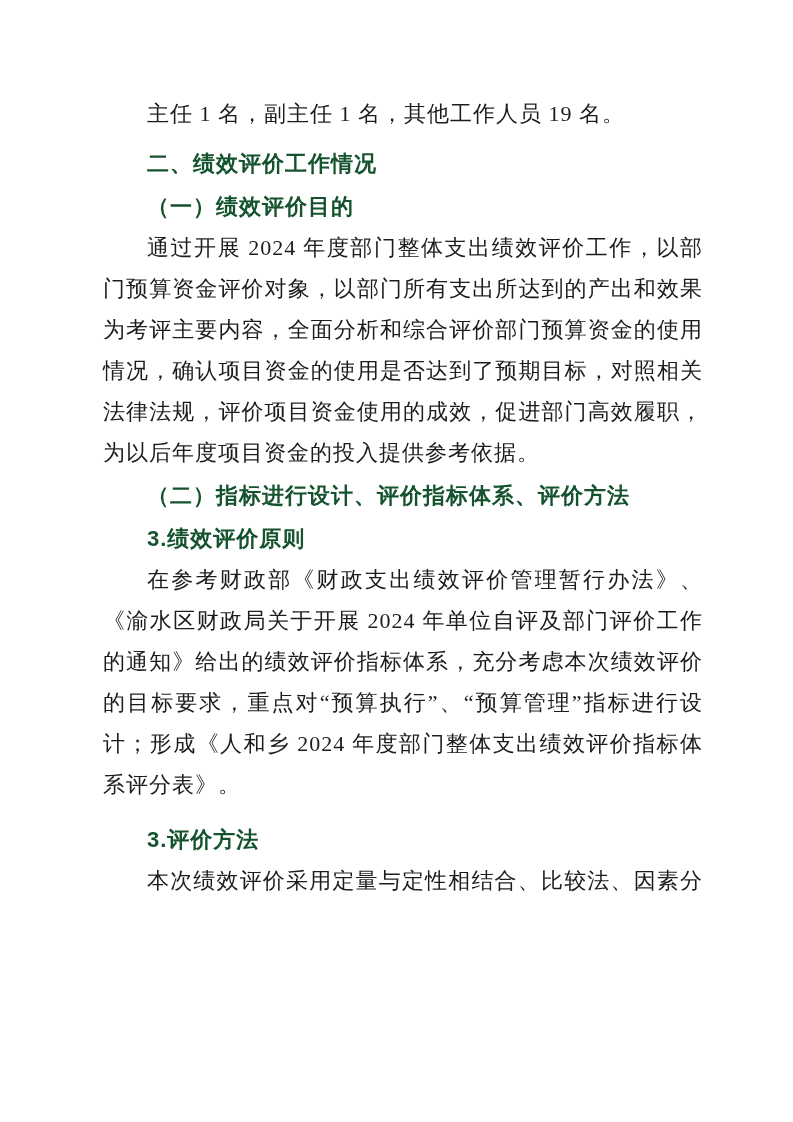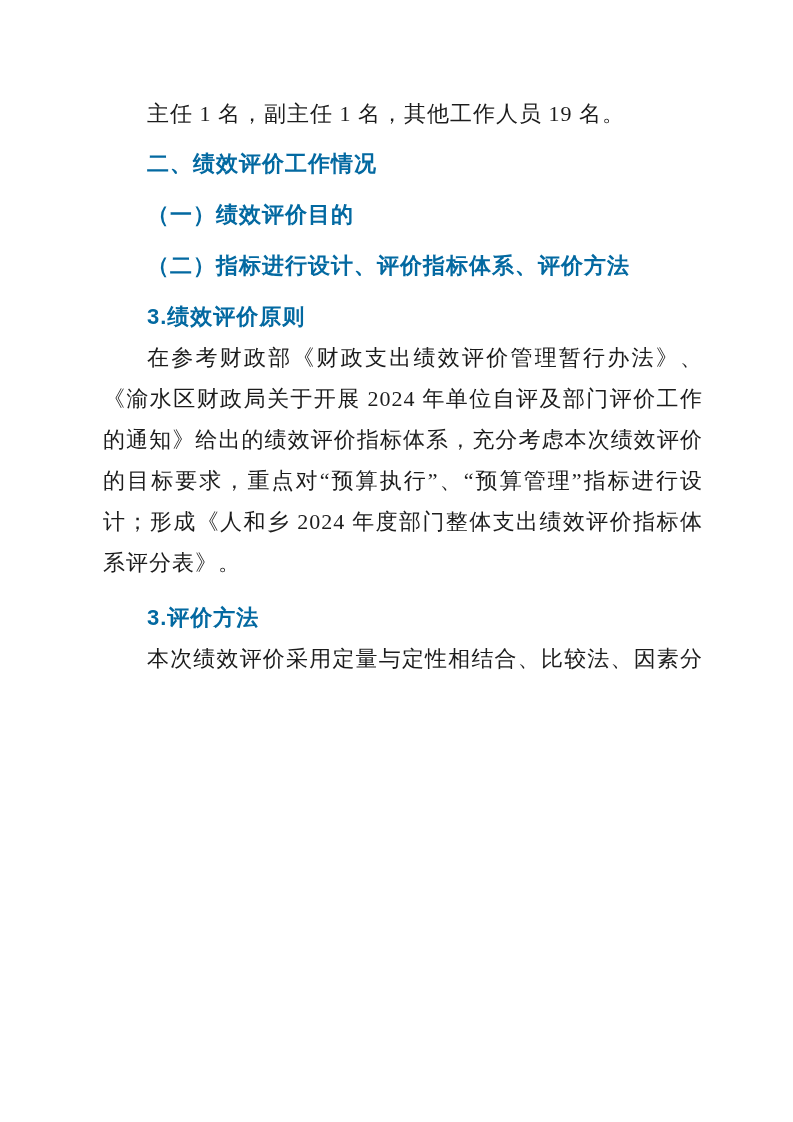--- a/index.html
+++ b/index.html
@@ -25,24 +25,24 @@
     letter-spacing: 1px;
     text-indent: 2em;
   }
   .para {
     text-align: justify;
     font-weight: 400;
   }
   .hd {
     font-family: "Liberation Sans", "DejaVu Sans", sans-serif;
     font-weight: 700;
-    color: #0369a1;
+    color: #14532d;
   }
   .mt9 { margin-top: 9px; }
-  .mt2 { margin-top: 10px; }
+  .mt2 { margin-top: 2px; }
   .mt5 { margin-top: 5px; }
   .mt6 { margin-top: 14px; }
   .cont { text-align-last: justify; font-family: Liberation Serif, serif; }
   .footer {
     position: absolute;
     top: 1046px;
     left: 0;
     width: 100%;
     text-align: center;
     font-size: 19px;
@@ -53,20 +53,21 @@
   }
 </style>
 </head>
 <body>
 
 <div class="page">
   <div class="content">
     <p class="para">主任 1 名，副主任 1 名，其他工作人员 19 名。</p>
     <p class="hd mt9">二、绩效评价工作情况</p>
     <p class="hd mt2">（一）绩效评价目的</p>
+    <p class="para">通过开展 2024 年度部门整体支出绩效评价工作，以部门预算资金评价对象，以部门所有支出所达到的产出和效果为考评主要内容，全面分析和综合评价部门预算资金的使用情况，确认项目资金的使用是否达到了预期目标，对照相关法律法规，评价项目资金使用的成效，促进部门高效履职，为以后年度项目资金的投入提供参考依据。</p>
     <p class="hd mt2">（二）指标进行设计、评价指标体系、评价方法</p>
     <p class="hd mt2">3.绩效评价原则</p>
     <p class="para">在参考财政部《财政支出绩效评价管理暂行办法》、《渝水区财政局关于开展 2024 年单位自评及部门评价工作的通知》给出的绩效评价指标体系，充分考虑本次绩效评价的目标要求，重点对“预算执行”、“预算管理”指标进行设计；形成《人和乡 2024 年度部门整体支出绩效评价指标体系评分表》。</p>
     <p class="hd mt6">3.评价方法</p>
     <p class="para cont">本次绩效评价采用定量与定性相结合、比较法、因素分</p>
   </div>
   <div class="footer">— 36 —</div>
 </div>
 
 </body></html>

